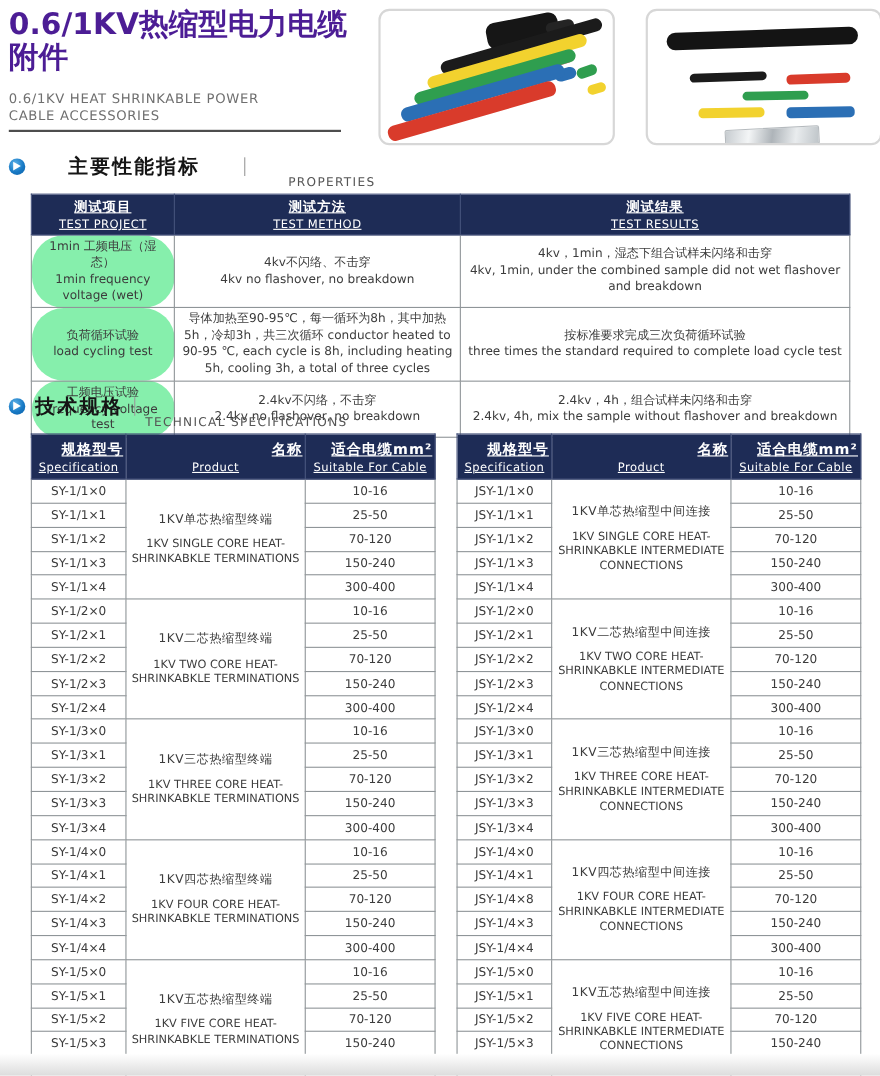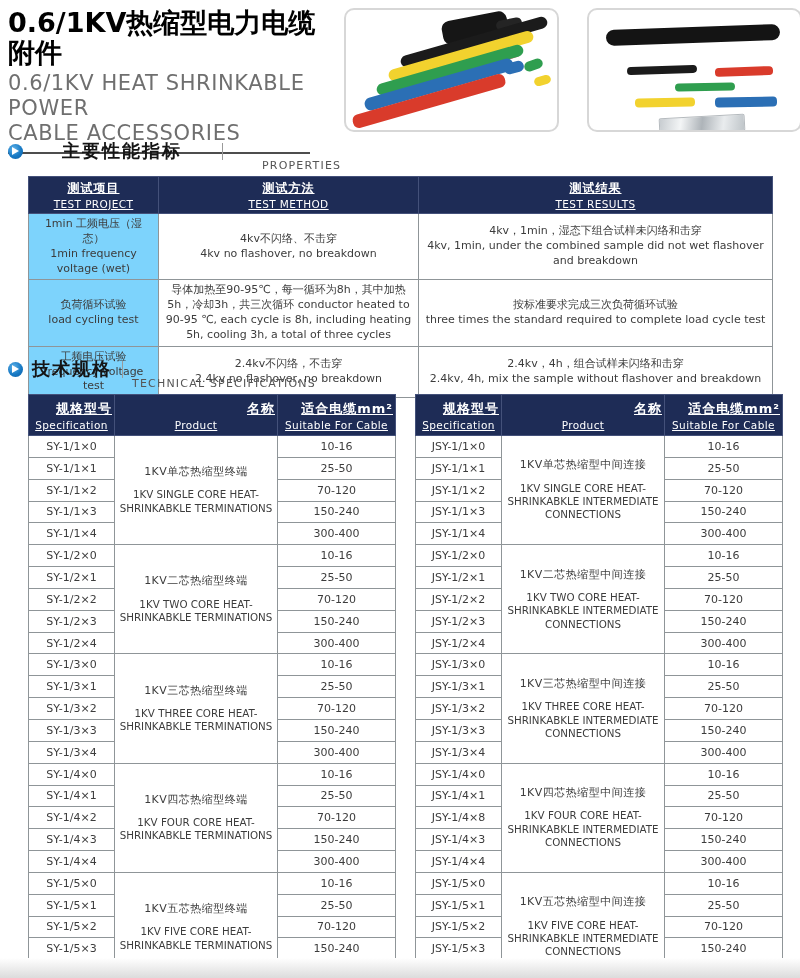--- a/index.html
+++ b/index.html
@@ -3,22 +3,22 @@
 <meta charset="utf-8">
 <style>
   html,body{margin:0;padding:0;}
   body{
     width:800px;height:978px;background:#ffffff;position:relative;
     font-family:"DejaVu Sans","Liberation Sans",sans-serif;color:#333;
     overflow:hidden;
   }
   
   .title-block{position:absolute;left:8px;top:8px;width:330px;}
-  .title-zh{font-size:27px;font-weight:bold;color:#000000;letter-spacing:0px;line-height:1.1;}
-  .subtitle{font-size:21px;color:#6f6f6f;letter-spacing:0.6px;line-height:1.18;margin-top:4px;}
+  .title-zh{font-size:27px;font-weight:bold;color:#4c1d95;letter-spacing:0px;line-height:1.1;}
+  .subtitle{font-size:12px;color:#6f6f6f;letter-spacing:0.6px;line-height:1.18;margin-top:16px;}
   .title-rule{width:302px;border-bottom:2px solid #4d4d4d;margin-top:6px;}
   
   .photo{position:absolute;top:8px;width:211px;height:120px;background:#fff;
     border:2px solid #d7d7d7;border-radius:10px;overflow:hidden;}
   .photo.left{left:344px;}
   .photo.right{left:587px;}
   .tube{position:absolute;border-radius:6px;}
   .foil{position:absolute;border-radius:2px;
     background:linear-gradient(100deg,#c7ccd0 0%,#f3f5f6 25%,#aeb4b9 50%,#e9ecee 75%,#bfc5c9 100%);
     border:1px solid #b5babe;}
@@ -33,21 +33,21 @@
   .sec-en{font-size:11px;color:#555;letter-spacing:1.2px;margin-top:29px;}
   
   table{border-collapse:collapse;table-layout:fixed;}
   th{background:#1e2c56;color:#fff;border:1px solid #44517a;vertical-align:middle;padding:3px 2px;text-decoration:underline;}
   td{border:1px solid #8f9598;text-align:center;vertical-align:middle;color:#3c3c3c;}
   .th-zh{font-size:12px;font-weight:bold;letter-spacing:1px;}
   .th-en{font-size:10.5px;font-weight:normal;letter-spacing:0.4px;margin-top:1px;}
   
   .props-table{position:absolute;left:28px;top:176px;width:744px;}
   .props-table td{font-size:11px;line-height:1.35;padding:3px 6px;}
-  .props-table td.project{background:#7dd3fc;}
+  .props-table td.project{background:#86efac;border-radius:29px;}
   .props-table tr.r1 td{height:40px;}
   .props-table tr.r2 td{height:52px;}
   .props-table tr.r3 td{height:32px;}
   .cell-zh,.cell-en{display:block;}
   td.inline-flow .cell-zh,td.inline-flow .cell-en{display:inline;}
   
   .spec-table{position:absolute;top:394px;width:367px;}
   .spec-table.t0{left:28px;}
   .spec-table.t1{left:415px;}
   .spec-table th{height:34px;}

